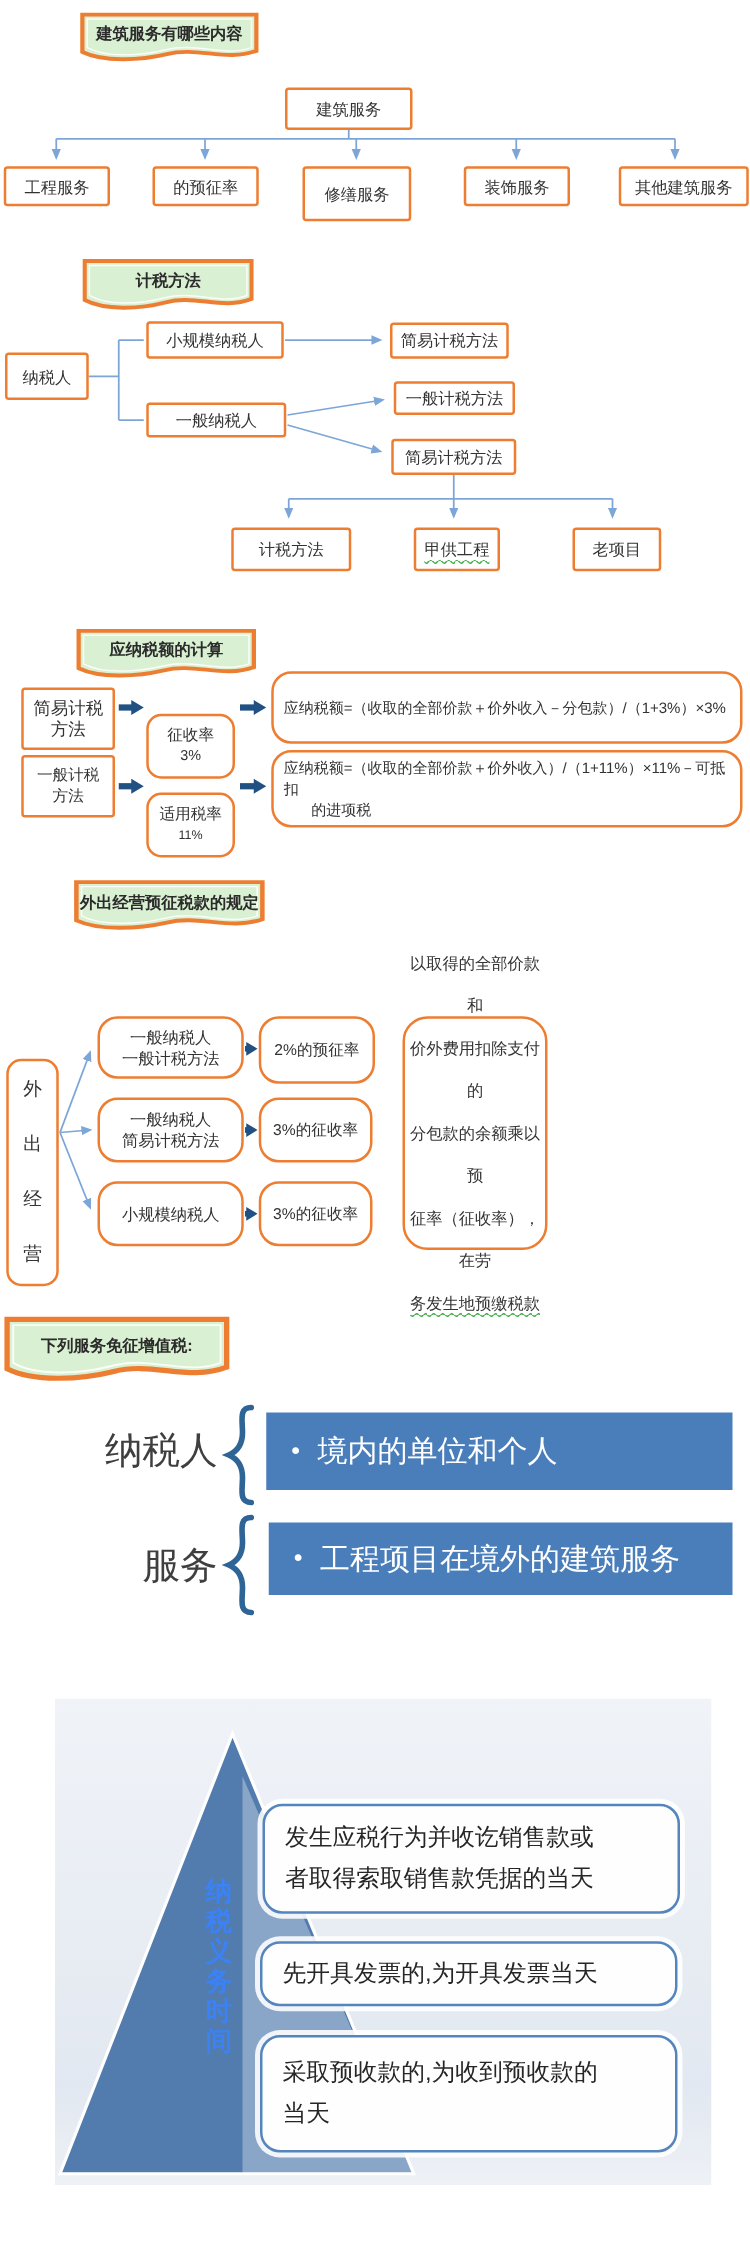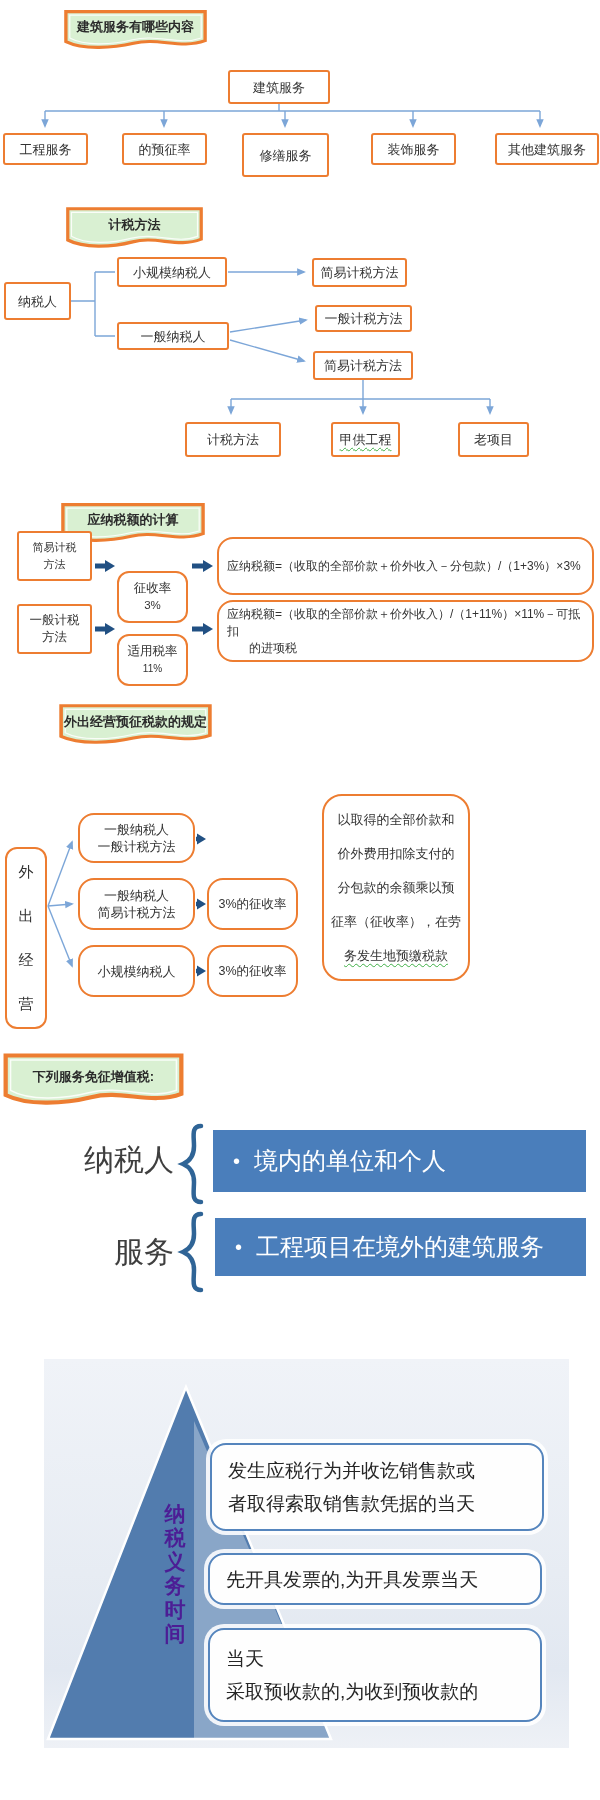--- a/index.html
+++ b/index.html
@@ -32,21 +32,21 @@
   .bluebar{position:absolute;background:#4A7EBB;color:#fff;display:flex;align-items:center;
            font-size:24px;white-space:nowrap;}
   .bluebar .bdot{font-size:20px;margin:0 14px 0 20px;}
 
   .pyr-panel{position:absolute;left:44px;top:1359px;width:525px;height:389px;
              background:linear-gradient(180deg,#f0f3f8 0%,#e7ecf3 55%,#e2e8f1 80%,#eef1f6 100%);}
   .pbox{position:absolute;background:#fefefe;border:2.5px solid #5585bd;border-radius:16px;
         box-shadow:0 0 0 4px rgba(255,255,255,0.88);display:flex;flex-direction:column;
         justify-content:center;padding-left:16px;box-sizing:border-box;
         font-size:19px;color:#262626;line-height:33px;}
-  .pyrlabel{position:absolute;font-size:21px;font-weight:bold;color:#4c1d95;line-height:24px;}
+  .pyrlabel{position:absolute;font-size:21px;font-weight:bold;color:#3b82f6;line-height:24px;}
 
   .note-line{line-height:34px;text-align:center;font-size:13px;}
   .rep-line{line-height:36px;text-align:center;font-size:13px;}
 </style>
 </head>
 <body>
 
 <div id="canvas">
 
   <svg id="wires" viewBox="0 0 600 1800">
@@ -169,21 +169,21 @@
     </div>
 
   <div class="banner" style="left:60px;top:502px;width:146px;height:44px;">
     <svg viewBox="0 0 150 50" preserveAspectRatio="none">
       <path d="M3,3 H147 V36 C122,46 98,32 73,39 C50,45 20,46 3,37 Z" fill="#D9F0D2" stroke="#ED7D31" stroke-width="3.5"></path>
       <path d="M7,7 H143 V33 C120,42 98,28 72,35 C50,41 22,42 7,33 Z" fill="none" stroke="#ffffff" stroke-width="1.3" opacity="0.85"></path>
     </svg>
     <div class="blabel">应纳税额的计算</div>
   </div>
 
-  <div class="obox" style="left:17px;top:531px;width:75px;height:50px;font-size:11px;">
+  <div class="obox" style="left:17px;top:550px;width:75px;height:50px;font-size:14px;">
     <span>简易计税</span>
     <span>方法</span>
   </div>
   <div class="obox r12" style="left:117px;top:539px;width:71px;height:52px;font-size:12.5px;">
     <span>征收率</span>
     <span style="font-size:11.5px;">3%</span>
   </div>
   <div class="obox r16 formula" style="left:217px;top:537px;width:377px;height:58px;">
     <span>应纳税额=（收取的全部价款＋价外收入－分包款）/（1+3%）×3%</span>
   </div>
@@ -210,37 +210,40 @@
   </div>
 
   <div class="obox r12" style="left:5px;top:815px;width:42px;height:182px;">
     <div class="vstack" style="width:16px;font-size:15px;line-height:44px;">外出经营</div>
   </div>
 
   <div class="obox r16" style="left:78px;top:813px;width:117px;height:50px;">
     <span>一般纳税人</span>
     <span>一般计税方法</span>
   </div>
+  <div class="obox r16" style="left:207px;top:813px;width:93px;height:54px;font-size:12.5px;">
+    <span>2%的预征率</span>
+  </div>
 
   <div class="obox r16" style="left:78px;top:878px;width:117px;height:52px;">
     <span>一般纳税人</span>
     <span>简易计税方法</span>
   </div>
   <div class="obox r16" style="left:207px;top:878px;width:91px;height:52px;font-size:12.5px;">
     <span>3%的征收率</span>
   </div>
 
   <div class="obox r16" style="left:78px;top:945px;width:117px;height:52px;">
     <span>小规模纳税人</span>
   </div>
   <div class="obox r16" style="left:207px;top:945px;width:91px;height:52px;font-size:12.5px;">
     <span>3%的征收率</span>
   </div>
 
-  <div class="obox r20" style="left:322px;top:794px;width:148px;height:187px;">
+  <div class="obox r20" style="left:322px;top:813px;width:116px;height:187px;">
     <div class="note-line">以取得的全部价款和</div>
     <div class="note-line">价外费用扣除支付的</div>
     <div class="note-line">分包款的余额乘以预</div>
     <div class="note-line">征率（征收率），在劳</div>
     <div class="note-line squig">务发生地预缴税款</div>
   </div>
 
 
   <div class="banner" style="left:2px;top:1052px;width:183px;height:58px;">
     <svg viewBox="0 0 150 50" preserveAspectRatio="none">
@@ -277,17 +280,17 @@
   <div class="pyrlabel vstack" style="left:164px;top:1502px;width:22px;">纳税义务时间</div>
 
   <div class="pbox" style="left:210px;top:1443px;width:334px;height:88px;">
     <span>发生应税行为并收讫销售款或</span>
     <span>者取得索取销售款凭据的当天</span>
   </div>
   <div class="pbox" style="left:208px;top:1553px;width:334px;height:52px;">
     <span>先开具发票的,为开具发票当天</span>
   </div>
   <div class="pbox" style="left:208px;top:1628px;width:334px;height:94px;">
+    <span>采取预收款的,为收到预收款的</span>
     <span>当天</span>
-    <span>采取预收款的,为收到预收款的</span>
   </div>
 
 </div>
 
 </body></html>

